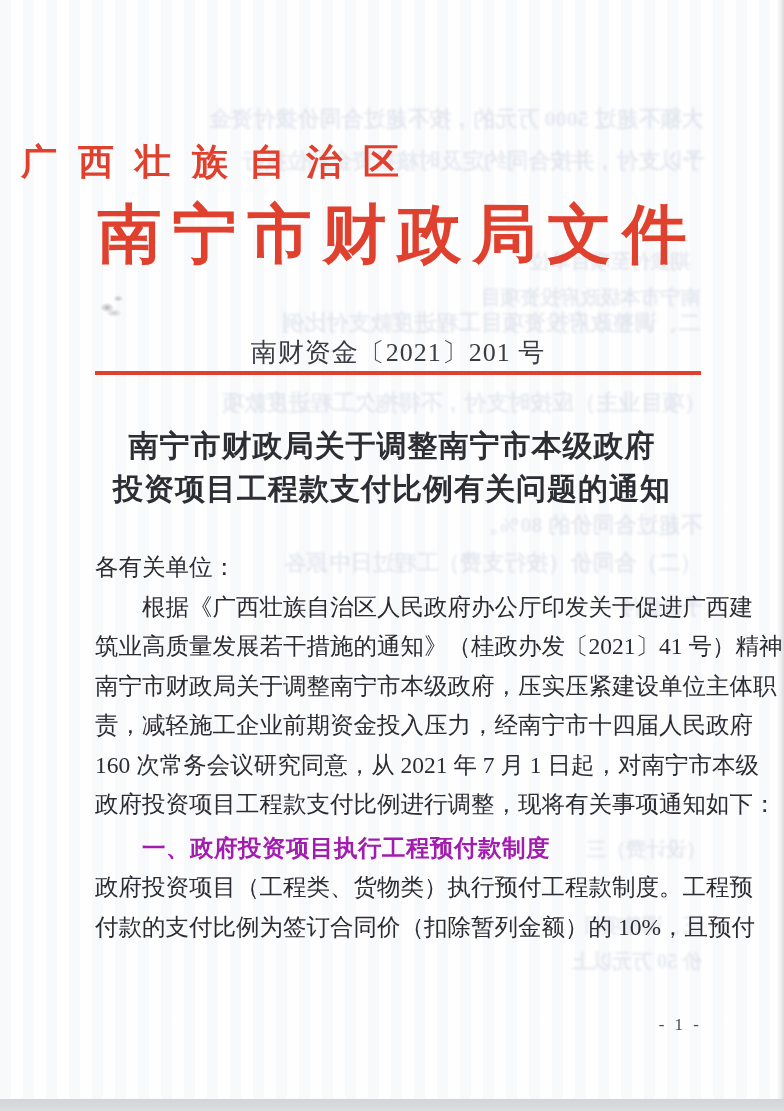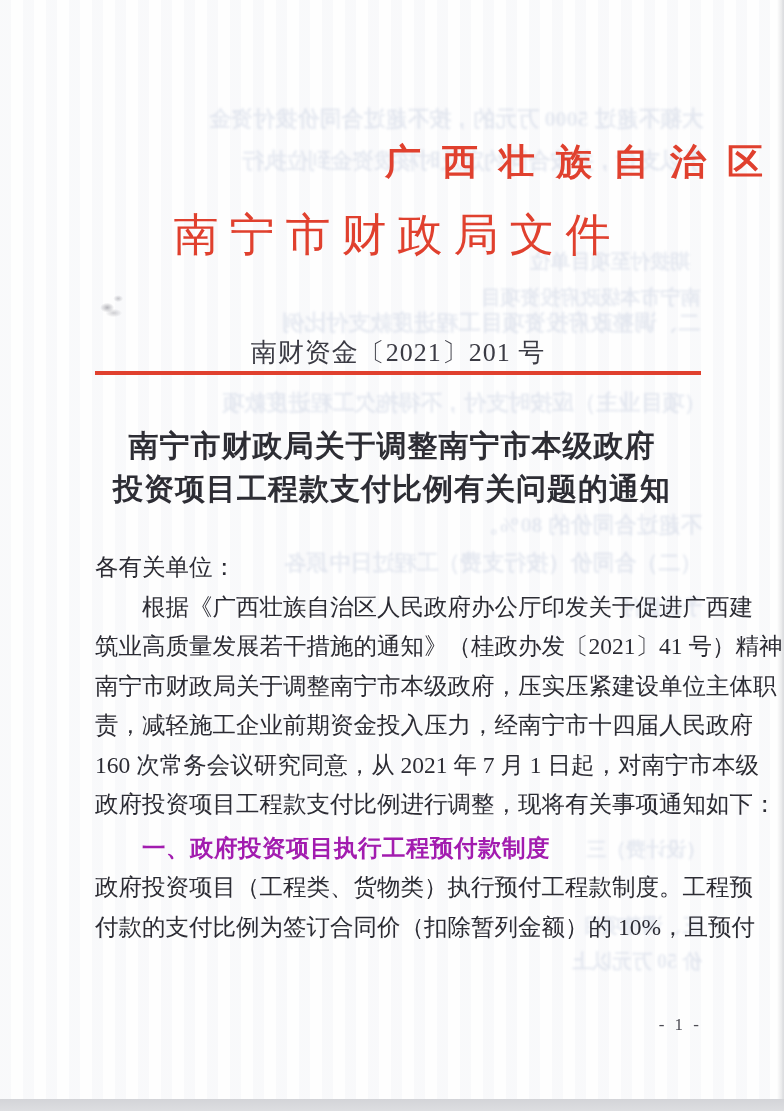--- a/index.html
+++ b/index.html
@@ -25,29 +25,29 @@
   .scan-edge-bottom {
     position: absolute; left: 0; right: 0; bottom: 0; height: 12px;
     background: linear-gradient(#d3d4d8, #dddee1);
   }
   .scan-edge-right {
     position: absolute; top: 0; right: 0; bottom: 12px; width: 7px;
     background: linear-gradient(to left, rgba(150,152,158,0.30), rgba(150,152,158,0));
   }
   .region-line {
     position: absolute; top: 142px; left: 0; width: 100%;
-    text-align: right;
+    text-align: left;
     font-size: 36px; line-height: 40px; font-weight: 700;
     letter-spacing: 21px; padding-left: 21px; box-sizing: border-box;
     white-space: nowrap;
   }
   .org-line {
     position: absolute; top: 198px; left: 0; width: 100%;
     text-align: center;
-    font-size: 45px; line-height: 74px; font-weight: 400;
+    font-size: 64px; line-height: 74px; font-weight: 700;
     letter-spacing: 11px; padding-left: 11px; box-sizing: border-box;
     white-space: nowrap;
   }
   .doc-number {
     position: absolute; top: 340px; left: 95px; width: 606px;
     text-align: center;
     font-size: 26px; line-height: 26px; color: #3b3b44;
     letter-spacing: 1px; white-space: nowrap;
   }
   .red-divider {

